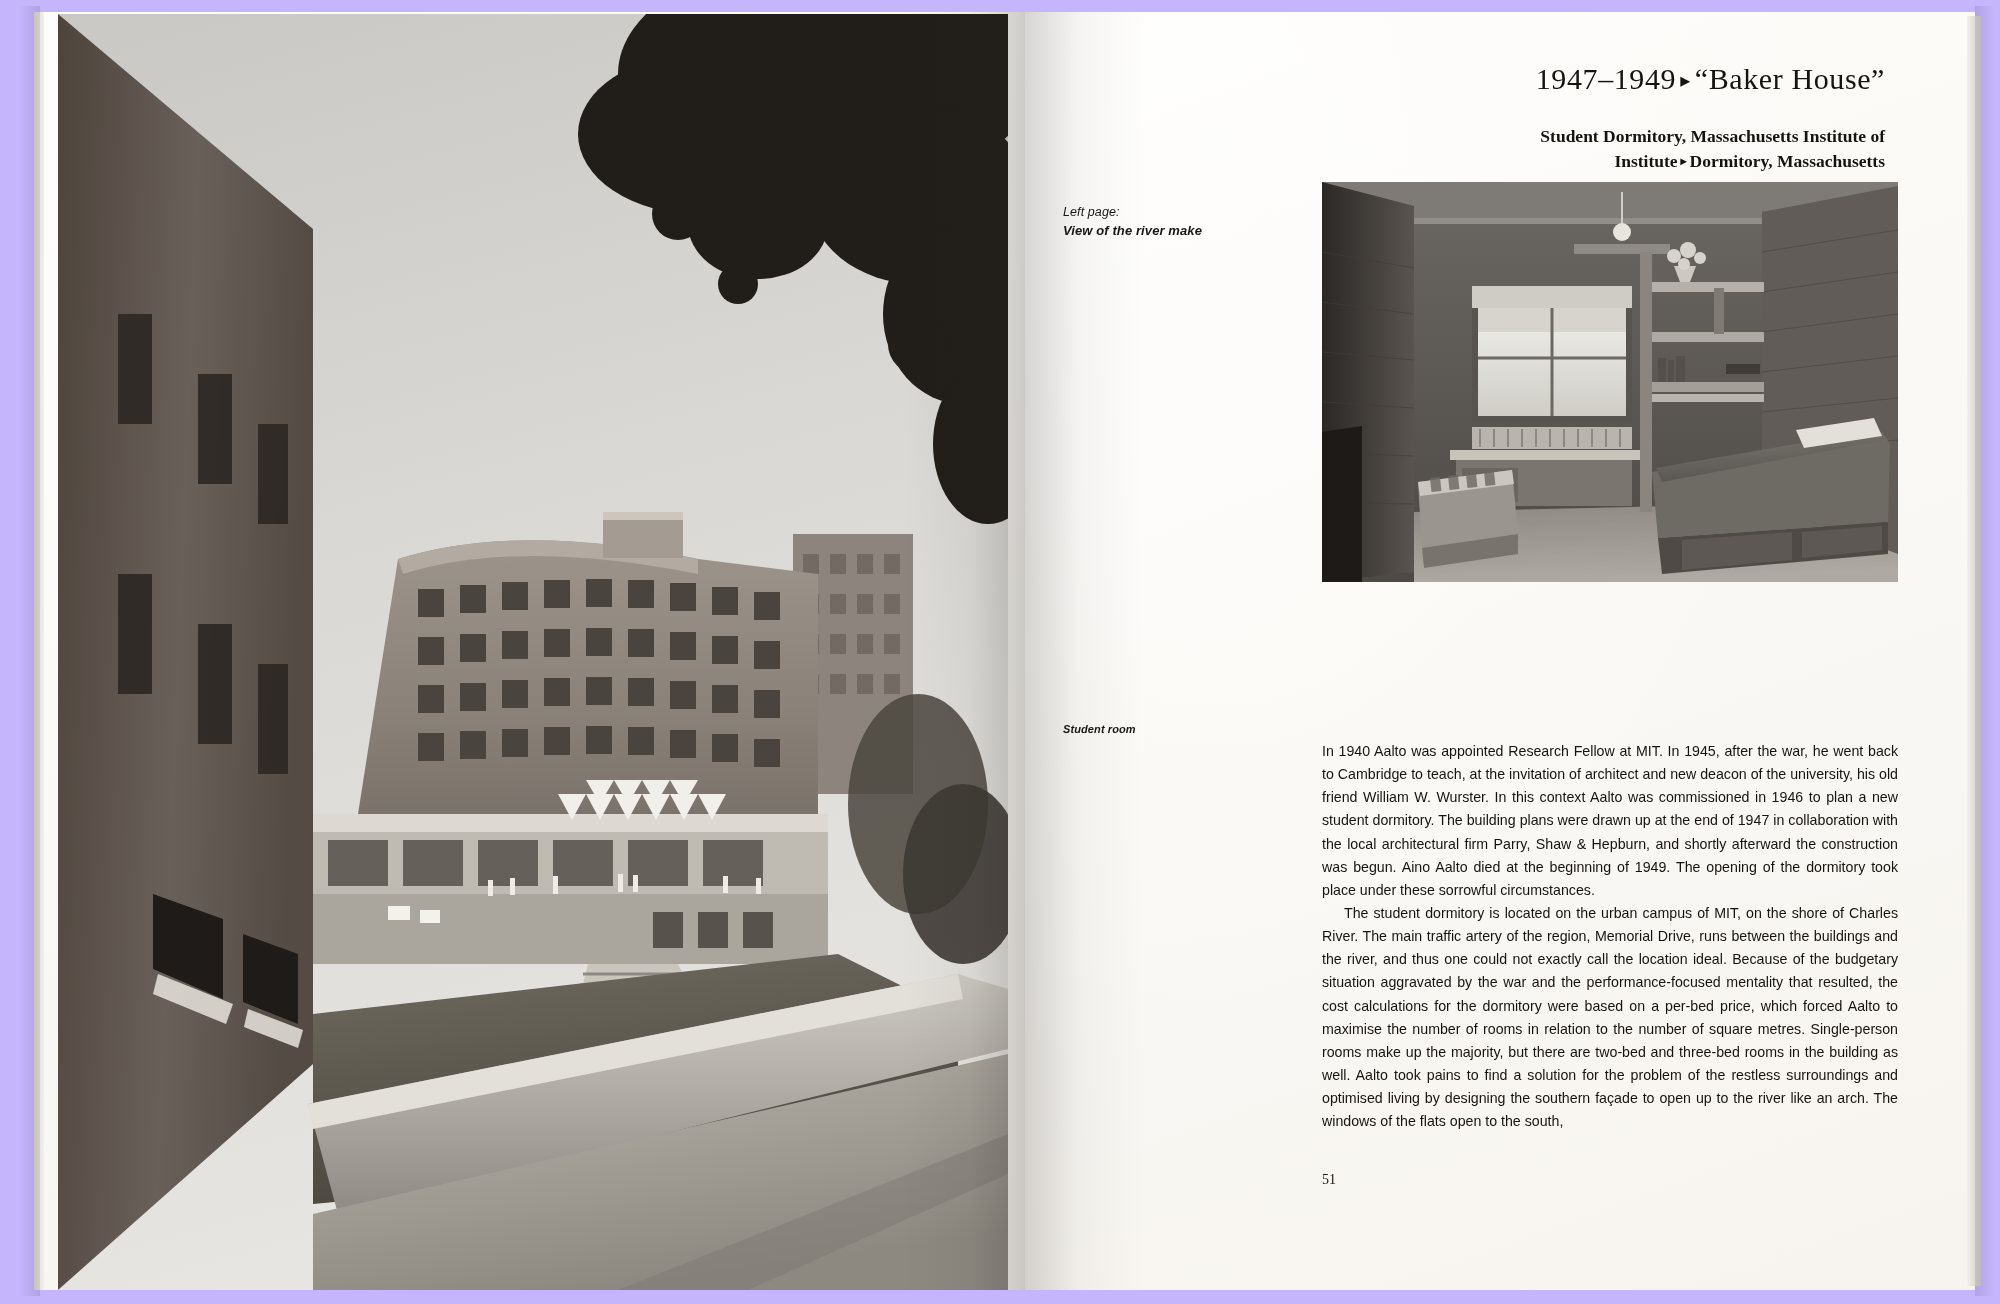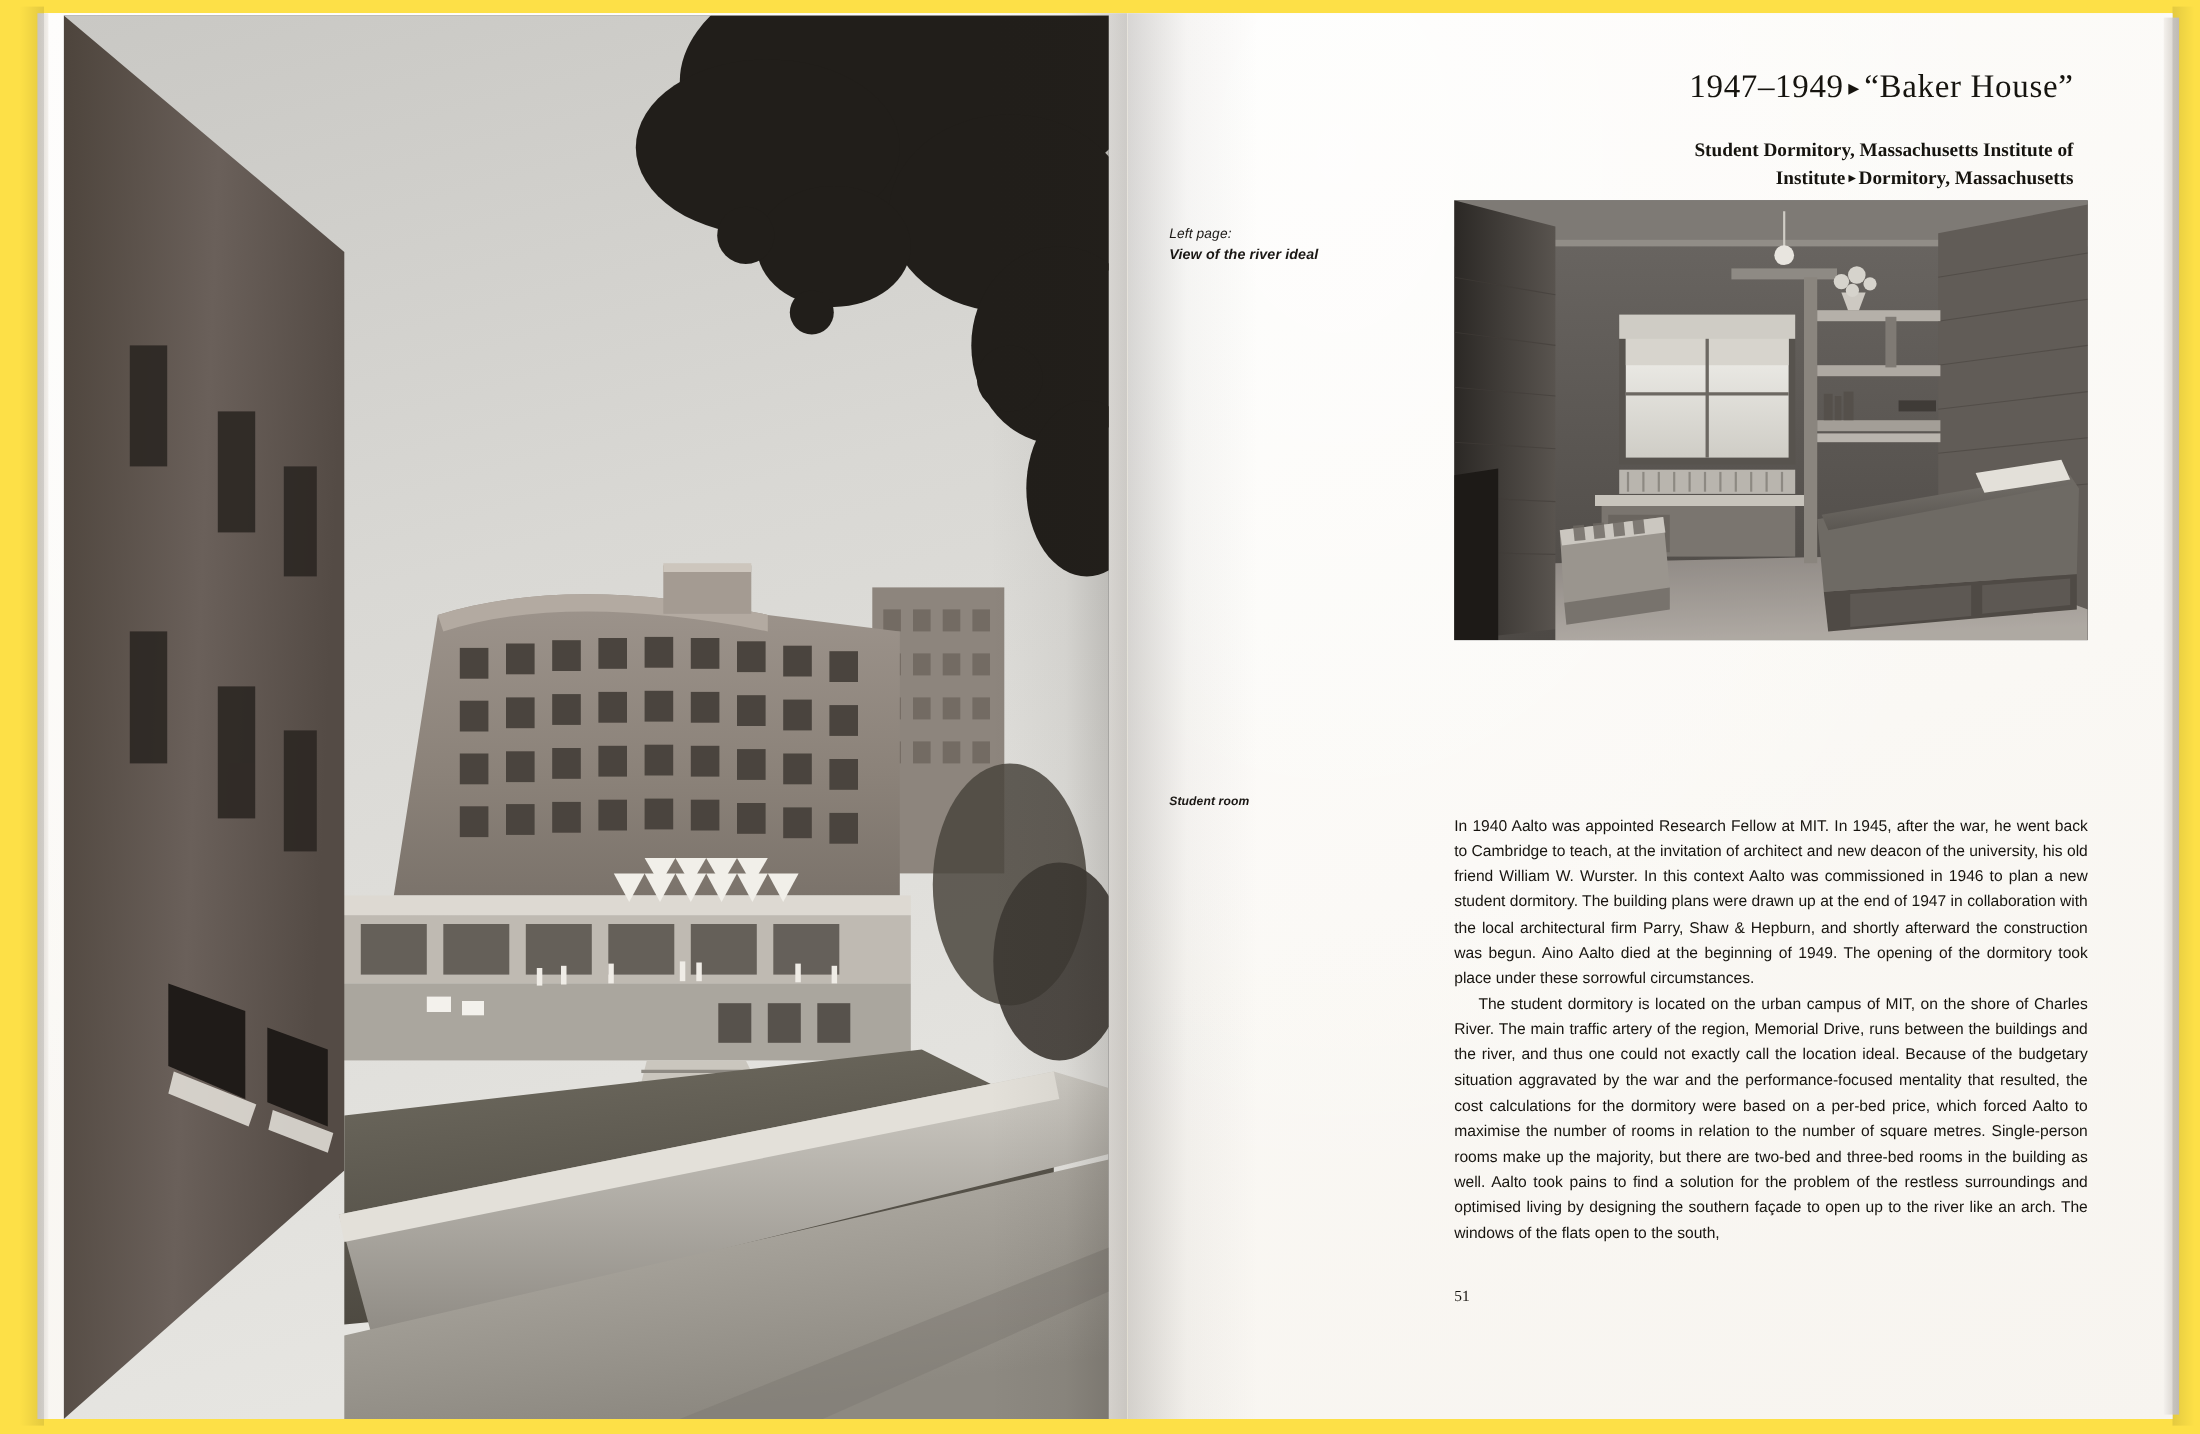--- a/index.html
+++ b/index.html
@@ -9,21 +9,21 @@
     width: 2000px;
     height: 1304px;
     overflow: hidden;
     font-family: "Liberation Sans", sans-serif;
   }
 
   #spread {
     position: relative;
     width: 2000px;
     height: 1304px;
-    background: #fde047;
+    background: #c4b5fd;
   }
 
   
   .page {
     position: absolute;
     top: 12px;
     height: 1278px;
     background: #fdfcfa;
   }
   .page-left  { left: 40px;  width: 985px; }
@@ -381,21 +381,21 @@
       <span>1947–1949</span><span class="marker">▸</span><span>“Baker House”</span>
     </div>
     <div class="subhead">
       <span>Student Dormitory, Massachusetts Institute of</span><br>
       <span>Institute</span><span class="marker">▸</span><span>Dormitory, Massachusetts</span>
     </div>
   </div>
 
   <div class="caption caption-left-page">
     <div class="caption-line-1">Left page:</div>
-    <div class="caption-line-2">View of the river ideal</div>
+    <div class="caption-line-2">View of the river make</div>
   </div>
 
   <div class="caption caption-student-room">Student room</div>
 
   <div class="photo-right">
     <svg width="576" height="400" viewBox="0 0 576 400" xmlns="http://www.w3.org/2000/svg" role="img">
       <defs>
         <linearGradient id="roomwall" x1="0" y1="0" x2="0" y2="1">
           <stop offset="0%" stop-color="#6b6763"></stop>
           <stop offset="100%" stop-color="#4d4945"></stop>

